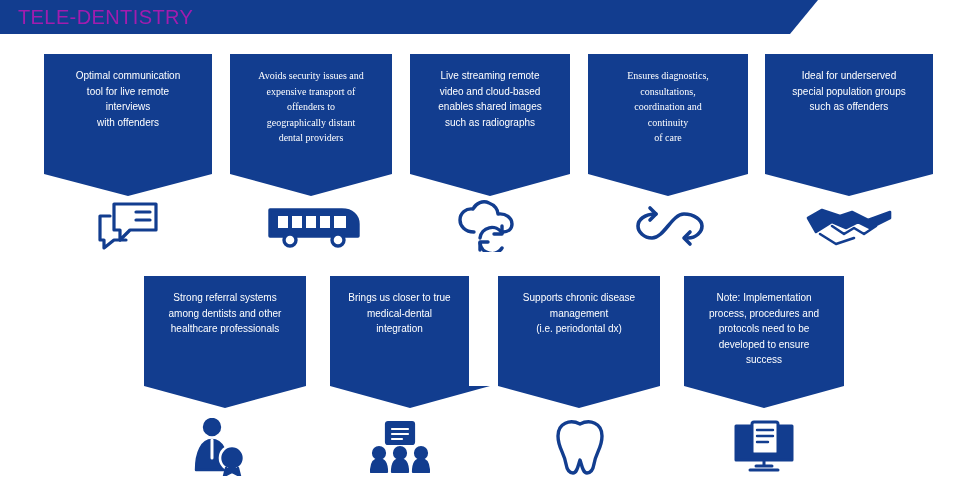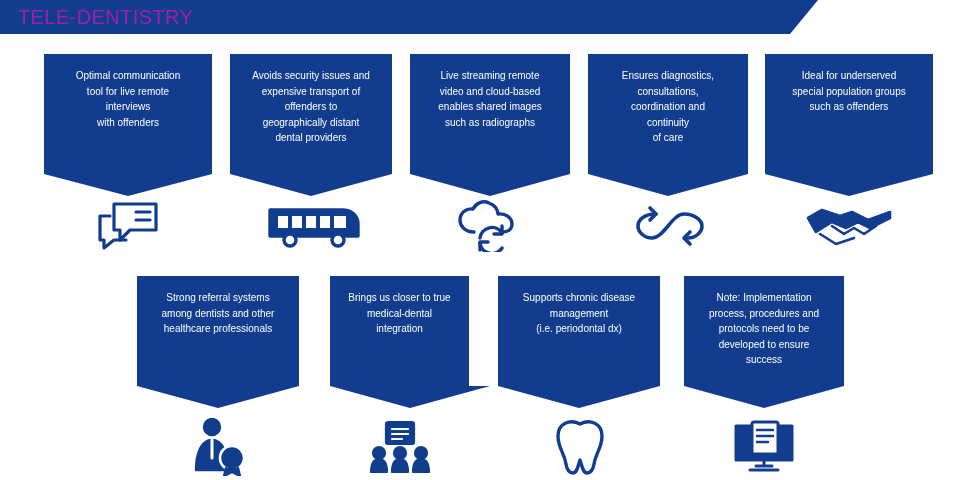--- a/index.html
+++ b/index.html
@@ -97,21 +97,21 @@
   </div>
   <div class="icon-wrap" style="left:96px; top:200px; width:64px; height:52px;">
     <svg width="64" height="52" viewBox="0 0 64 52" fill="none" stroke="#123d8f" stroke-width="3.2" stroke-linecap="round" stroke-linejoin="round">
       <path d="M18 4 H60 V30 H34 L24 40 V30 H18 Z"></path>
       <path d="M40 12 H54 M40 20 H54"></path>
       <path d="M14 16 H4 V40 H8 V48 L18 40 H30"></path>
     </svg>
   </div>
 
   <div class="card" style="left:230px; top:54px; width:162px;">
-    <div class="card-body" style="height:120px;">Avoids security issues and
+    <div class="card-body" style="height:120px;font-family:Liberation Serif, serif;">Avoids security issues and
 expensive transport of
 offenders to
 geographically distant
 dental providers</div>
     <div class="card-point" style="border-left-width:81px; border-right-width:81px;"></div>
   </div>
   <div class="icon-wrap" style="left:264px; top:202px; width:100px; height:48px;">
     <svg width="100" height="48" viewBox="0 0 100 48" fill="none" stroke="#123d8f" stroke-width="3.4" stroke-linecap="round" stroke-linejoin="round">
       <path d="M6 8 H78 C88 8 94 14 94 22 V34 H6 Z" fill="#123d8f" stroke="#123d8f"></path>
       <rect x="14" y="14" width="10" height="12" fill="#ffffff" stroke="none"></rect>
@@ -135,21 +135,21 @@
     <svg width="70" height="52" viewBox="0 0 70 52" fill="none" stroke="#123d8f" stroke-width="3.4" stroke-linecap="round" stroke-linejoin="round">
       <path d="M18 32 C9 32 4 26 4 20 C4 13 10 8 17 9 C20 3 27 0 33 3 C39 5 42 10 42 14 C50 13 56 18 56 24 C56 29 52 32 47 32"></path>
       <path d="M24 38 A12 12 0 0 1 46 33"></path>
       <path d="M46 48 A12 12 0 0 1 24 43"></path>
       <path d="M46 26 L46 34 L38 34"></path>
       <path d="M24 50 L24 42 L32 42"></path>
     </svg>
   </div>
 
   <div class="card" style="left:588px; top:54px; width:160px;">
-    <div class="card-body" style="height:120px;">Ensures diagnostics,
+    <div class="card-body" style="height:120px;font-family:Liberation Serif, serif;">Ensures diagnostics,
 consultations,
 coordination and
 continuity
 of care</div>
     <div class="card-point" style="border-left-width:80px; border-right-width:80px;"></div>
   </div>
   <div class="icon-wrap" style="left:632px; top:204px; width:76px; height:44px;">
     <svg width="76" height="44" viewBox="0 0 76 44" fill="none" stroke="#123d8f" stroke-width="3.6" stroke-linecap="round" stroke-linejoin="round">
       <path d="M24 10 C12 10 6 16 6 22 C6 28 12 34 20 34 C32 34 40 10 52 10 C62 10 70 16 70 22 C70 28 64 34 56 34"></path>
       <path d="M18 4 L24 10 L18 16"></path>
@@ -164,21 +164,21 @@
     <div class="card-point" style="border-left-width:84px; border-right-width:84px;"></div>
   </div>
   <div class="icon-wrap" style="left:806px; top:204px; width:86px; height:44px;">
     <svg width="86" height="44" viewBox="0 0 86 44" fill="#123d8f" stroke="#123d8f" stroke-width="2.6" stroke-linecap="round" stroke-linejoin="round">
       <path d="M2 14 L16 6 L34 12 L46 8 L62 16 L84 8 L84 14 L64 24 L52 18 L40 24 L26 18 L10 28 Z"></path>
       <path d="M26 22 L38 30 L48 24 L58 30 L70 22" fill="none"></path>
       <path d="M14 30 L30 40 L48 34" fill="none"></path>
     </svg>
   </div>
 
-  <div class="card" style="left:137px; top:276px; width:162px;">
+  <div class="card" style="left:144px; top:276px; width:162px;">
     <div class="card-body" style="height:110px;">Strong referral systems
 among dentists and other
 healthcare professionals</div>
     <div class="card-point" style="border-left-width:81px; border-right-width:81px;"></div>
   </div>
   <div class="icon-wrap" style="left:188px; top:418px; width:62px; height:58px;">
     <svg width="62" height="58" viewBox="0 0 62 58" fill="#123d8f" stroke="#123d8f" stroke-width="2.4" stroke-linecap="round" stroke-linejoin="round">
       <circle cx="24" cy="9" r="8"></circle>
       <path d="M8 52 C8 34 14 22 24 22 C34 22 40 34 40 52 Z"></path>
       <path d="M24 22 L24 40" stroke="#ffffff" stroke-width="3" fill="none"></path>

